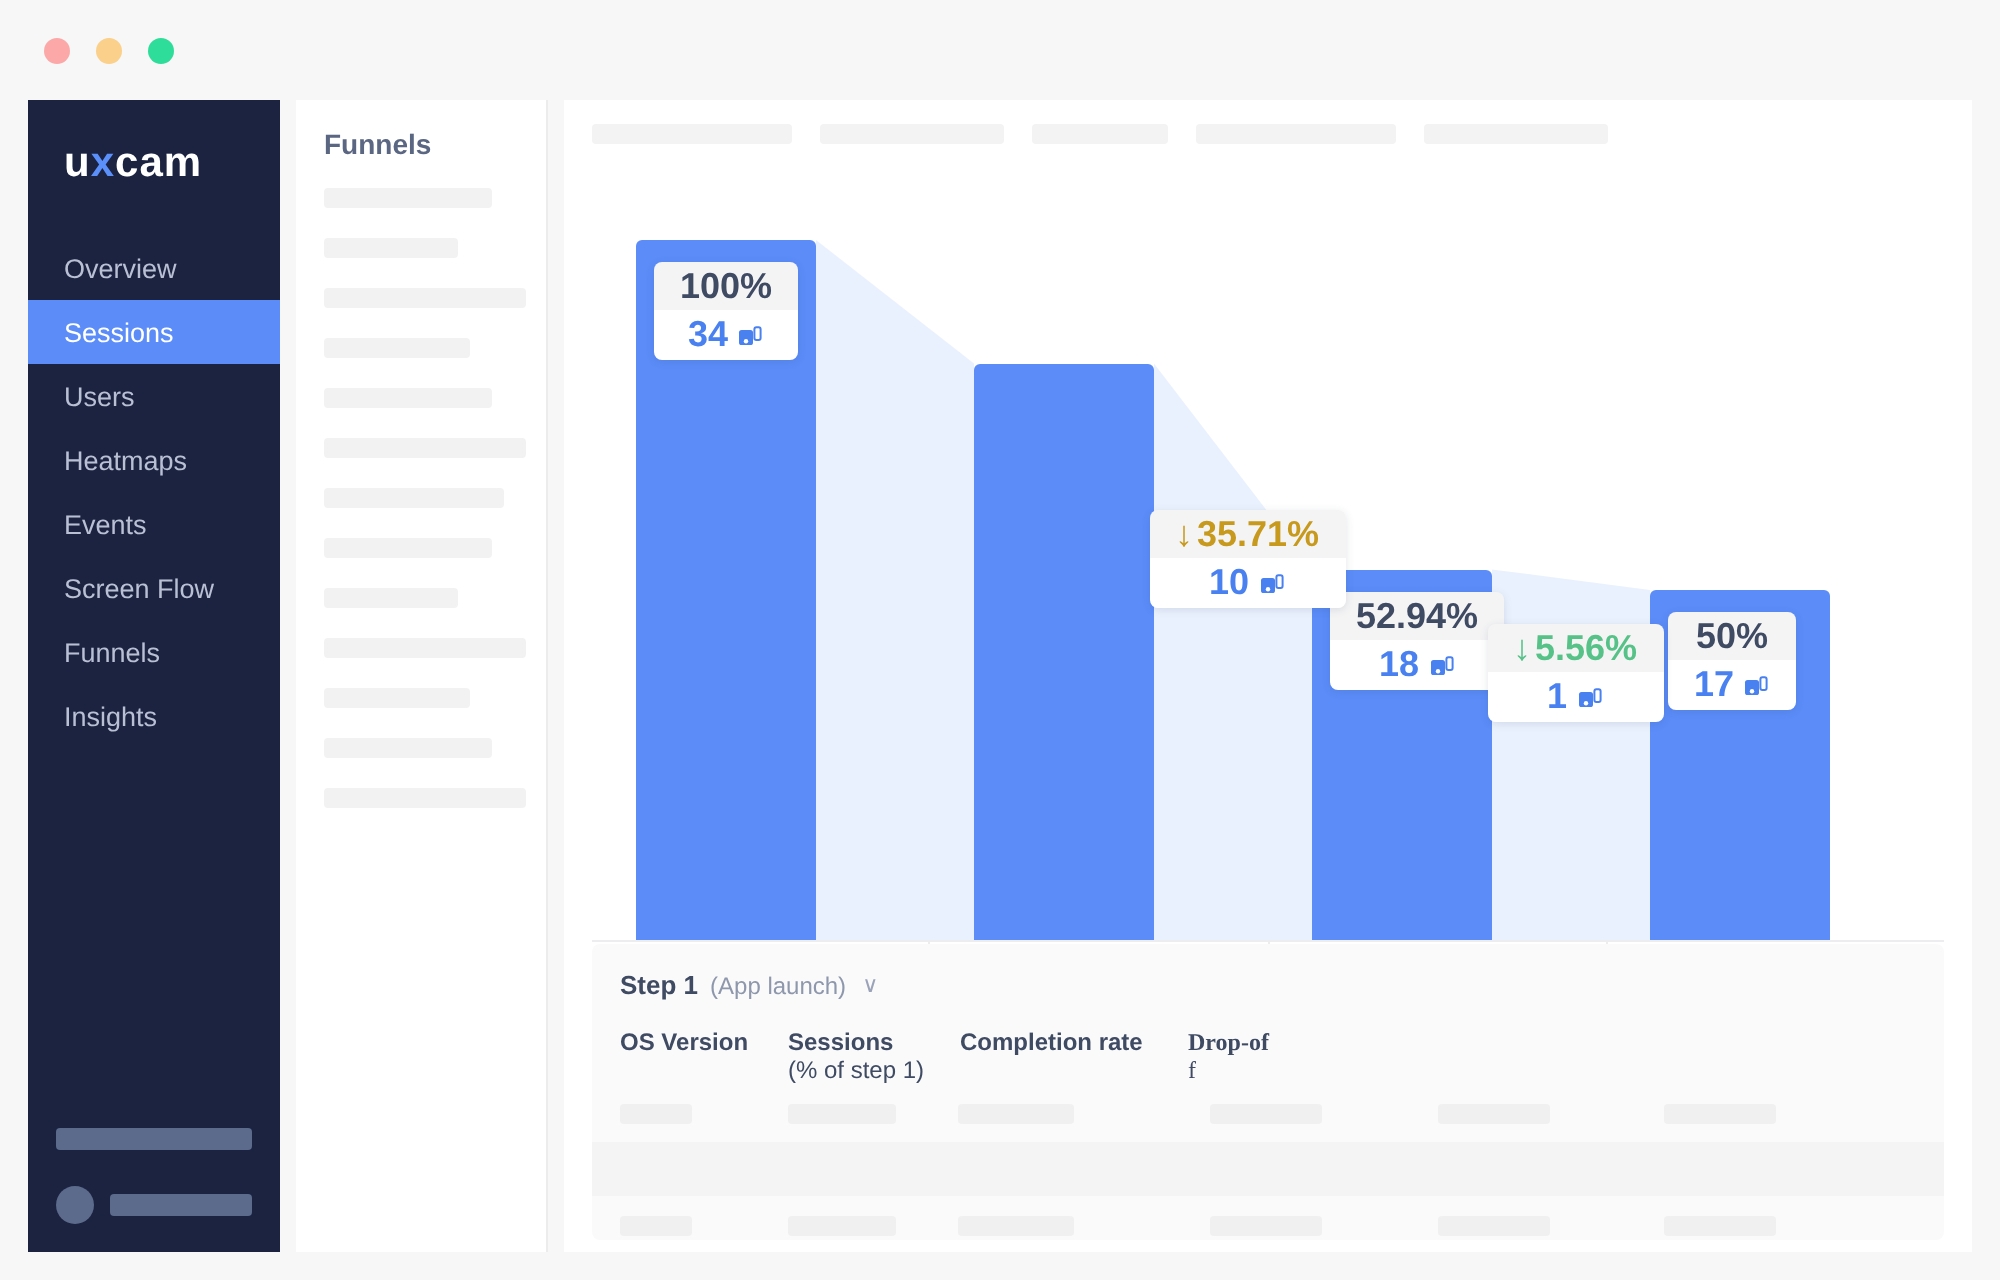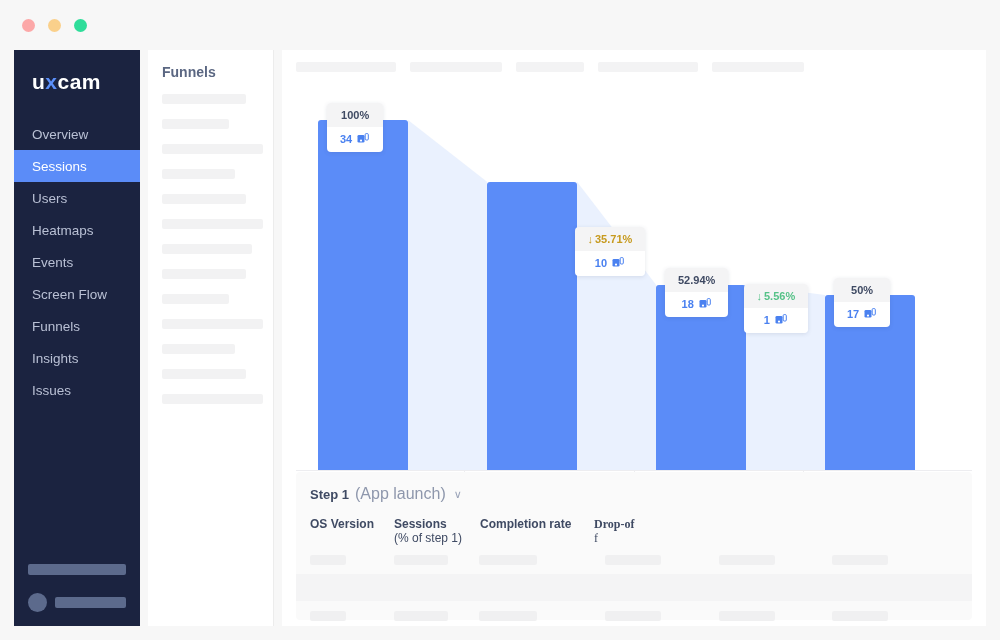--- a/index.html
+++ b/index.html
@@ -97,23 +97,24 @@
     border-radius: 3px 3px 0 0;
   }
   .wedge { position: absolute; bottom: 0; }
   .wedge svg { display: block; width: 100%; height: 100%; }
 
   .tip {
     position: absolute;
     border-radius: 4px;
     overflow: hidden;
     box-shadow: 0 1px 4px rgba(50,60,90,.13);
-    font-size: 11px;
+    font-size: 18px;
     white-space: nowrap;
     z-index: 5;
+    margin-top: 28px;
   }
   .tip-top {
     background: #f4f4f5; color: #3f4a63;
     font-weight: 700; text-align: center;
     padding: 5px 13px 4px 13px;
     line-height: 15px;
   }
   .tip-top.down { color: #56c288; }
   .tip-top.down-amber { color: #c79a1e; }
   .tip-bot {
@@ -154,21 +155,21 @@
     width: 676px; height: 148px;
     background: #fafafa;
     border-radius: 4px;
   }
   .step-row {
     display: flex; align-items: center; gap: 6px;
     padding: 13px 0 0 14px;
     font-size: 13px; color: #3f4a63;
   }
   .step-strong { font-weight: 700; }
-  .step-sub { color: #8e97ac; font-size: 16px; }
+  .step-sub { color: #8e97ac; font-size: 12px; }
   .chev { color: #9aa3b8; font-size: 11px; margin-left: 2px; }
 
   .thead {
     display: flex; padding: 14px 0 0 14px;
     font-size: 12px; font-weight: 700; color: #3f4a63;
   }
   .th { line-height: 14px; }
   .th-sub { font-weight: 400; color: #3f4a63; }
 
   .trow { display: flex; padding-left: 14px; margin-top: 10px; }
@@ -211,23 +212,20 @@
           <span>Events</span>
         </div>
       <div class="navitem">
           <span>Screen Flow</span>
         </div>
       <div class="navitem">
           <span>Funnels</span>
         </div>
       <div class="navitem">
           <span>Insights</span>
-        </div>
-      <div class="navitem">
-          <span>Issues</span>
         </div>
     </div>
     <div class="sb-bottom">
       <div class="sb-bar"></div>
       <div class="sb-user">
         <div class="sb-avatar"></div>
         <div class="sb-userbar"></div>
       </div>
     </div>
   </div>

